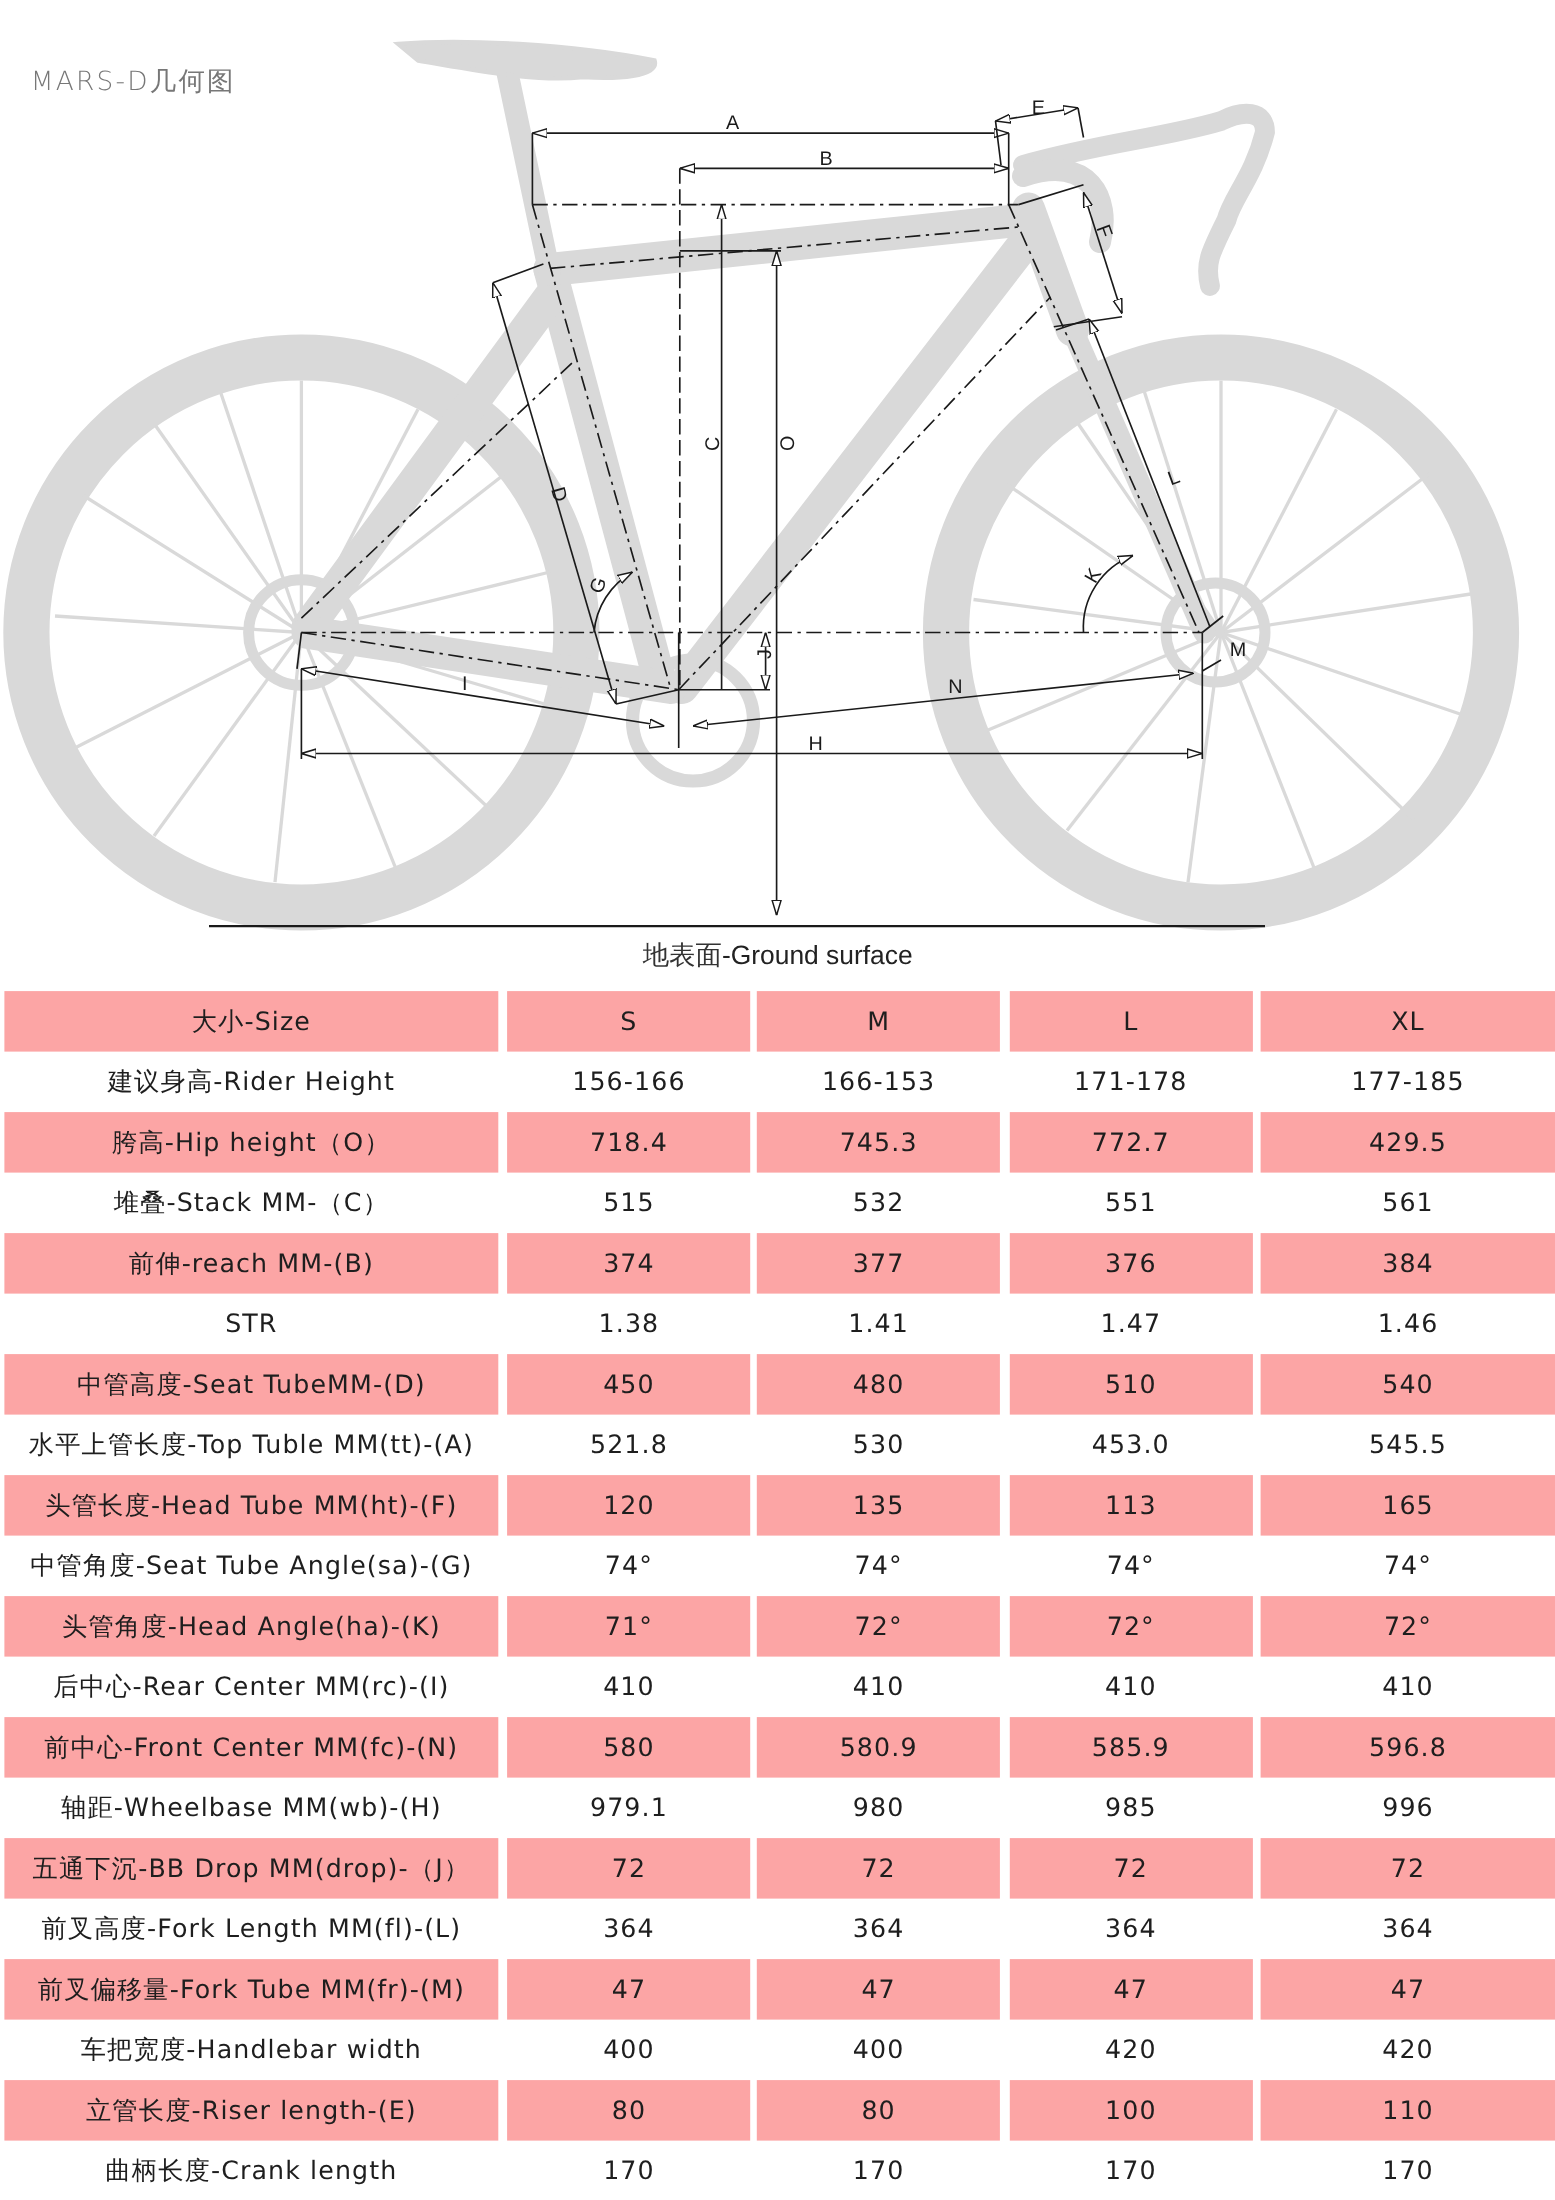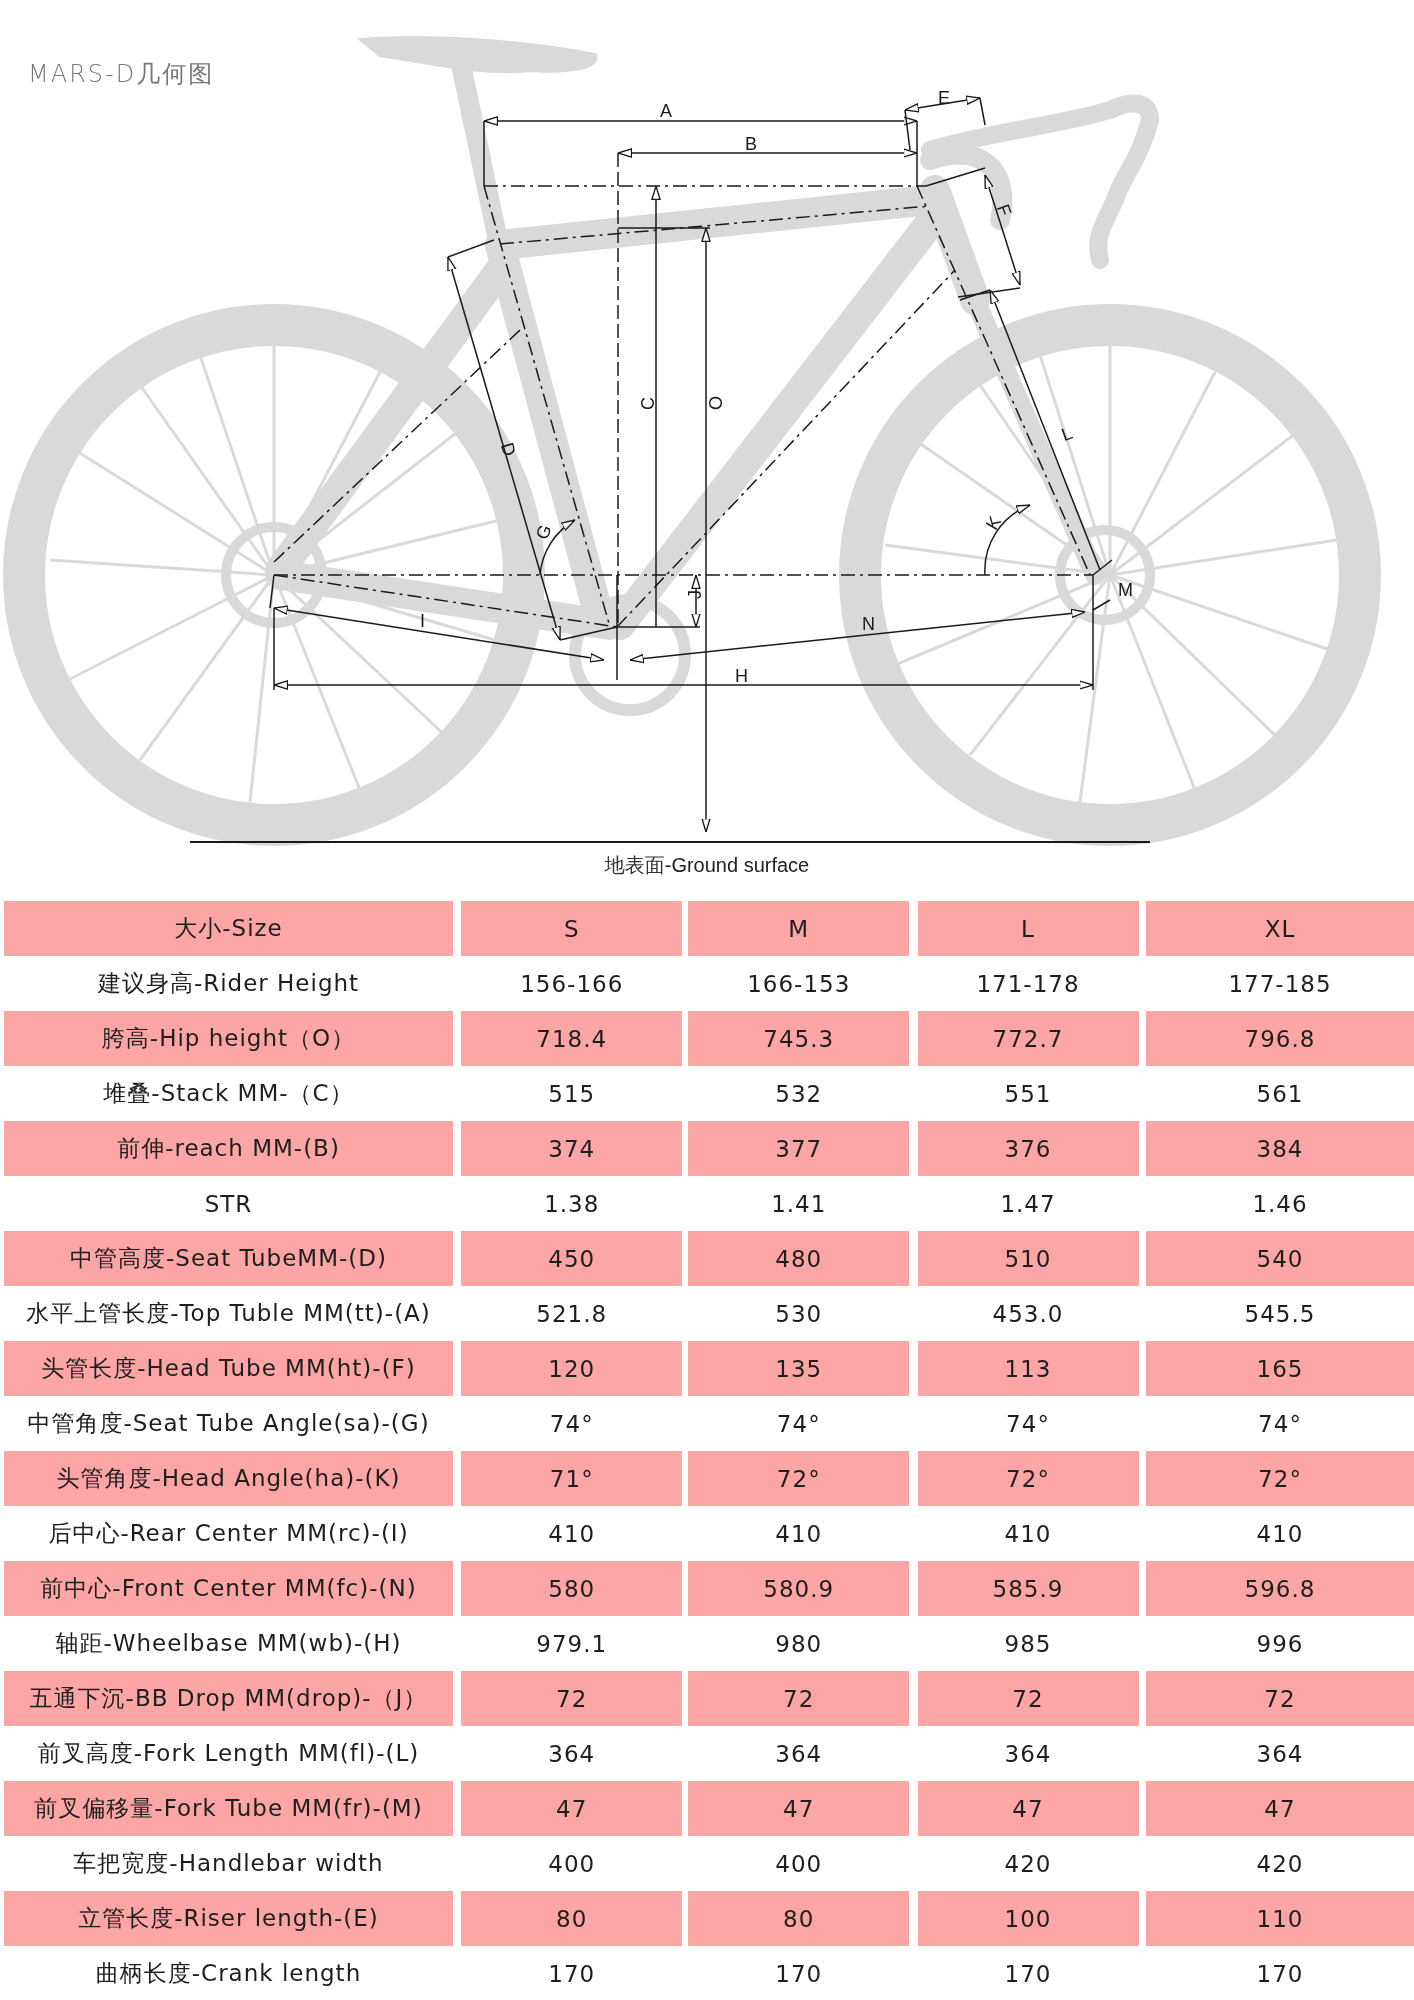--- a/index.html
+++ b/index.html
@@ -2,21 +2,21 @@
 <html><head>
 <meta charset="utf-8">
 <style>
   html, body { margin: 0; padding: 0; background: #ffffff; }
   body { width: 1414px; height: 2000px; position: relative; overflow: hidden;
          font-family: "DejaVu Sans", "Liberation Sans", sans-serif; color: #1a1a1a; }
   .title { position: absolute; left: 28px; top: 58px; font-size: 24px; letter-spacing: 2px;
            color: #777777; font-family: "DejaVu Sans", sans-serif; font-weight: 300; }
   svg.diagram { position: absolute; left: 0; top: 0; width: 1414px; height: 850px; }
   .ground-label { position: absolute; left: 0; width: 1414px; top: 852px; text-align: center;
-                  font-size: 20px; color: #222; font-family: "Liberation Sans", sans-serif; }
+                  font-size: 24px; color: #222; font-family: "Liberation Sans", sans-serif; }
   .ground-label .zh { font-family: "DejaVu Serif", serif; color: #333; }
   table.geo { position: absolute; left: 0; top: 901px; border-collapse: separate;
               border-spacing: 0; }
   table.geo td { height: 55px; padding: 0; text-align: center; vertical-align: middle;
                  font-size: 23px; letter-spacing: 1px; white-space: nowrap; color: #1e1e1e; }
   table.geo tr.shade td .cell { background: #fca5a5; }
   .cell { height: 55px; display: flex; align-items: center; justify-content: center; }
   td.c0 { width: 464px; } td.c0 .cell { margin-left: 4px; width: 449px; }
   td.c1 { width: 229px; } td.c1 .cell { width: 221px; }
   td.c2 { width: 232px; } td.c2 .cell { width: 221px; }
@@ -223,21 +223,21 @@
         <td class="c1">
           <div class="cell">718.4</div>
         </td>
         <td class="c2">
           <div class="cell">745.3</div>
         </td>
         <td class="c3">
           <div class="cell">772.7</div>
         </td>
         <td class="c4">
-          <div class="cell">796.8</div>
+          <div class="cell">429.5</div>
         </td>
       </tr>
       <tr>
         <td class="c0">
           <div class="cell">堆叠-Stack MM-（C）</div>
         </td>
         <td class="c1">
           <div class="cell">515</div>
         </td>
         <td class="c2">

